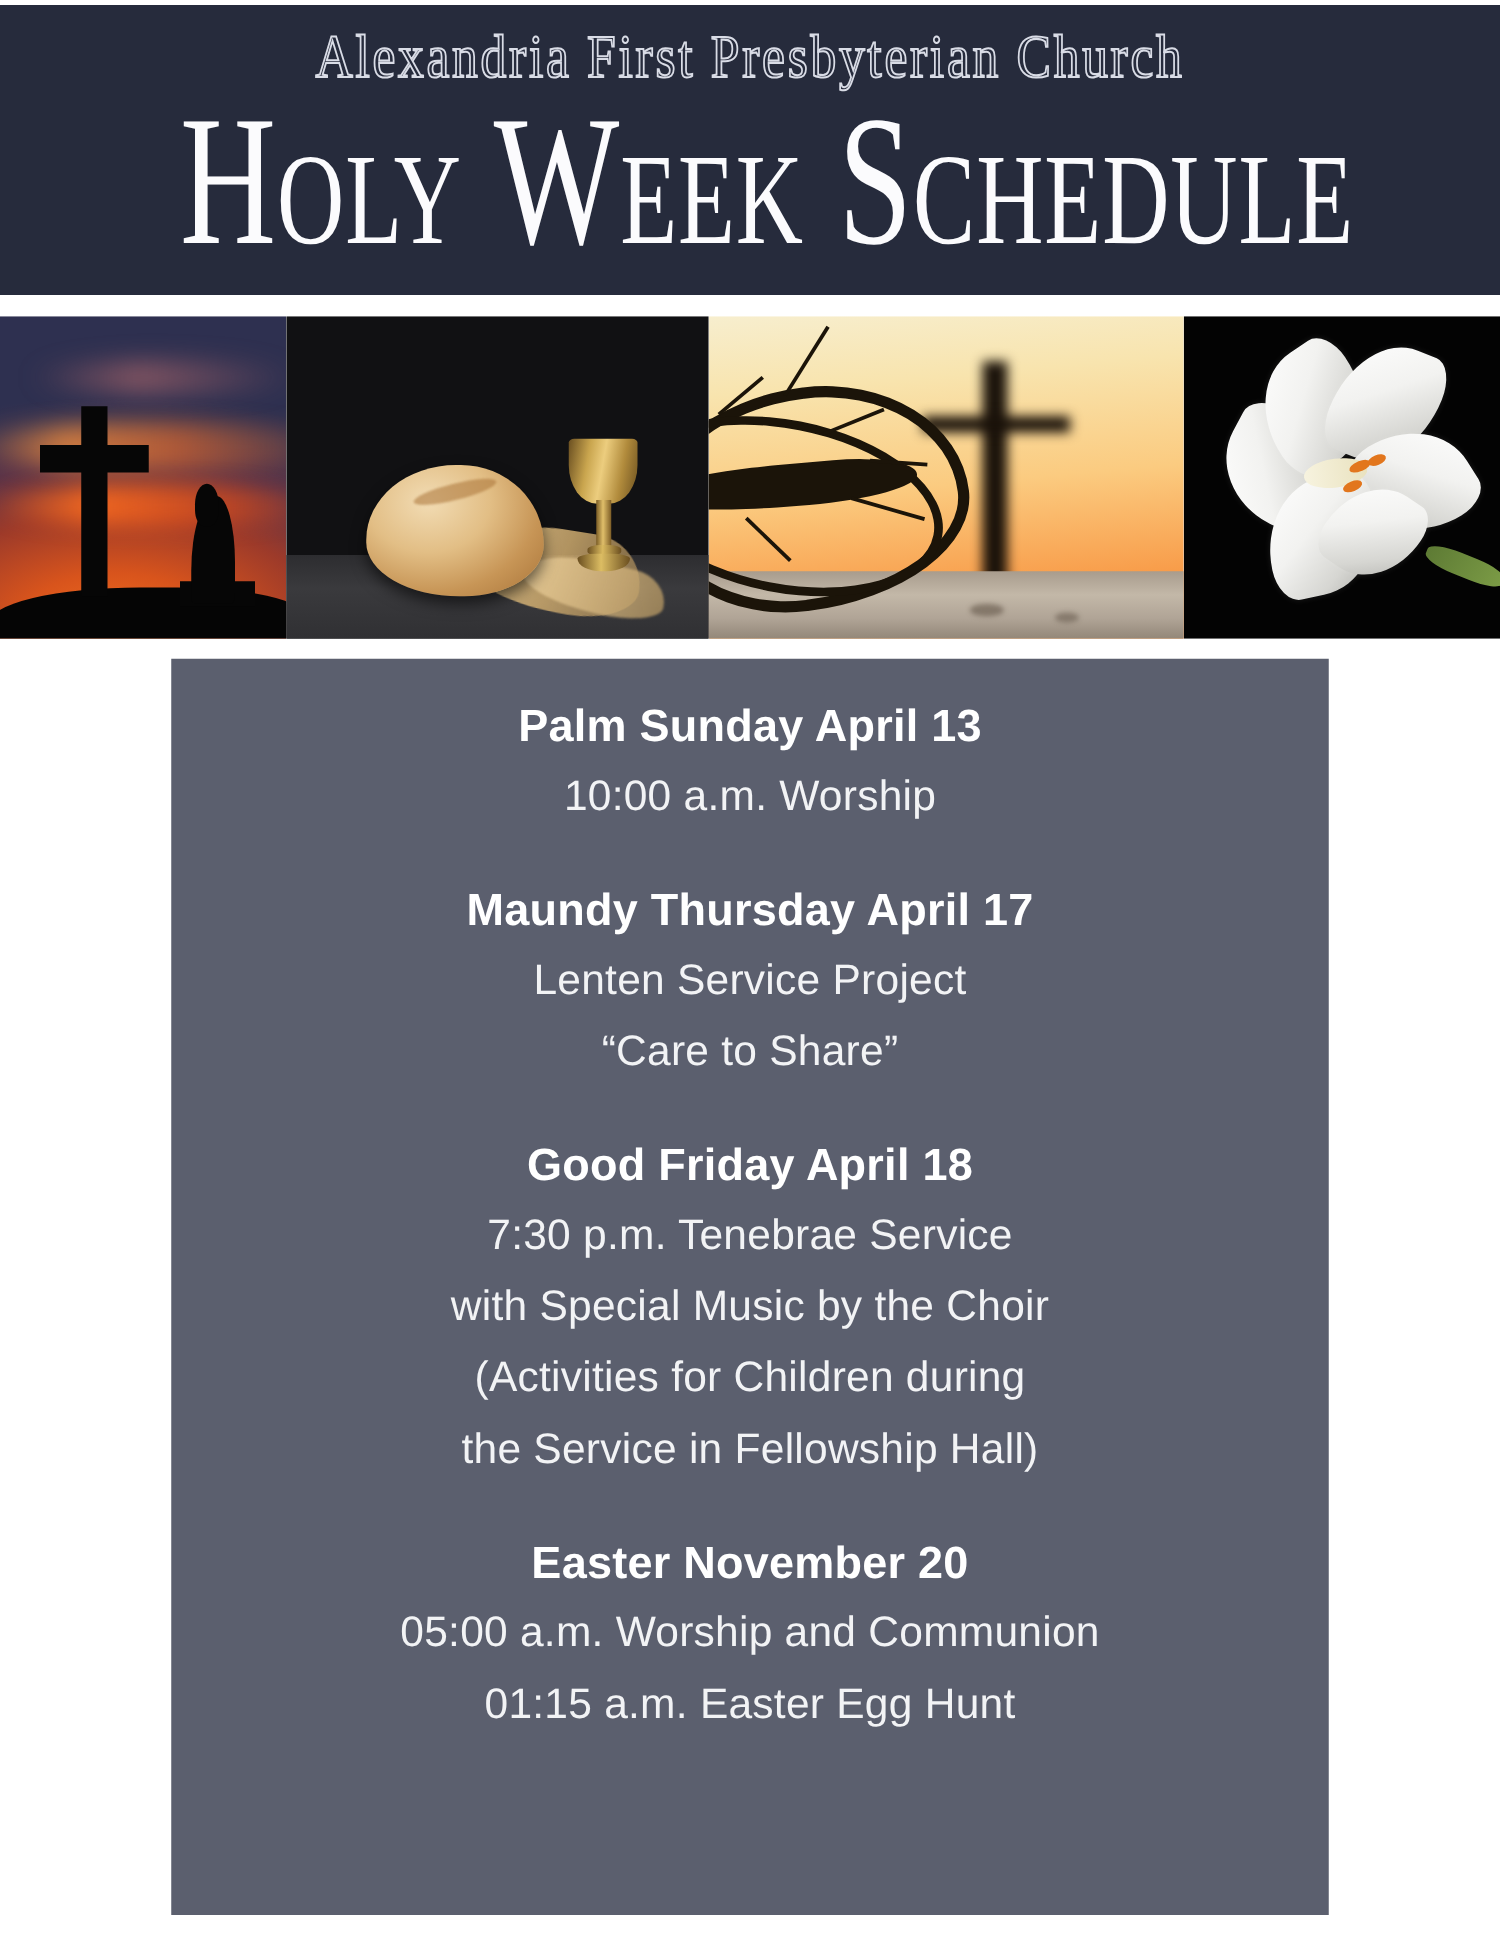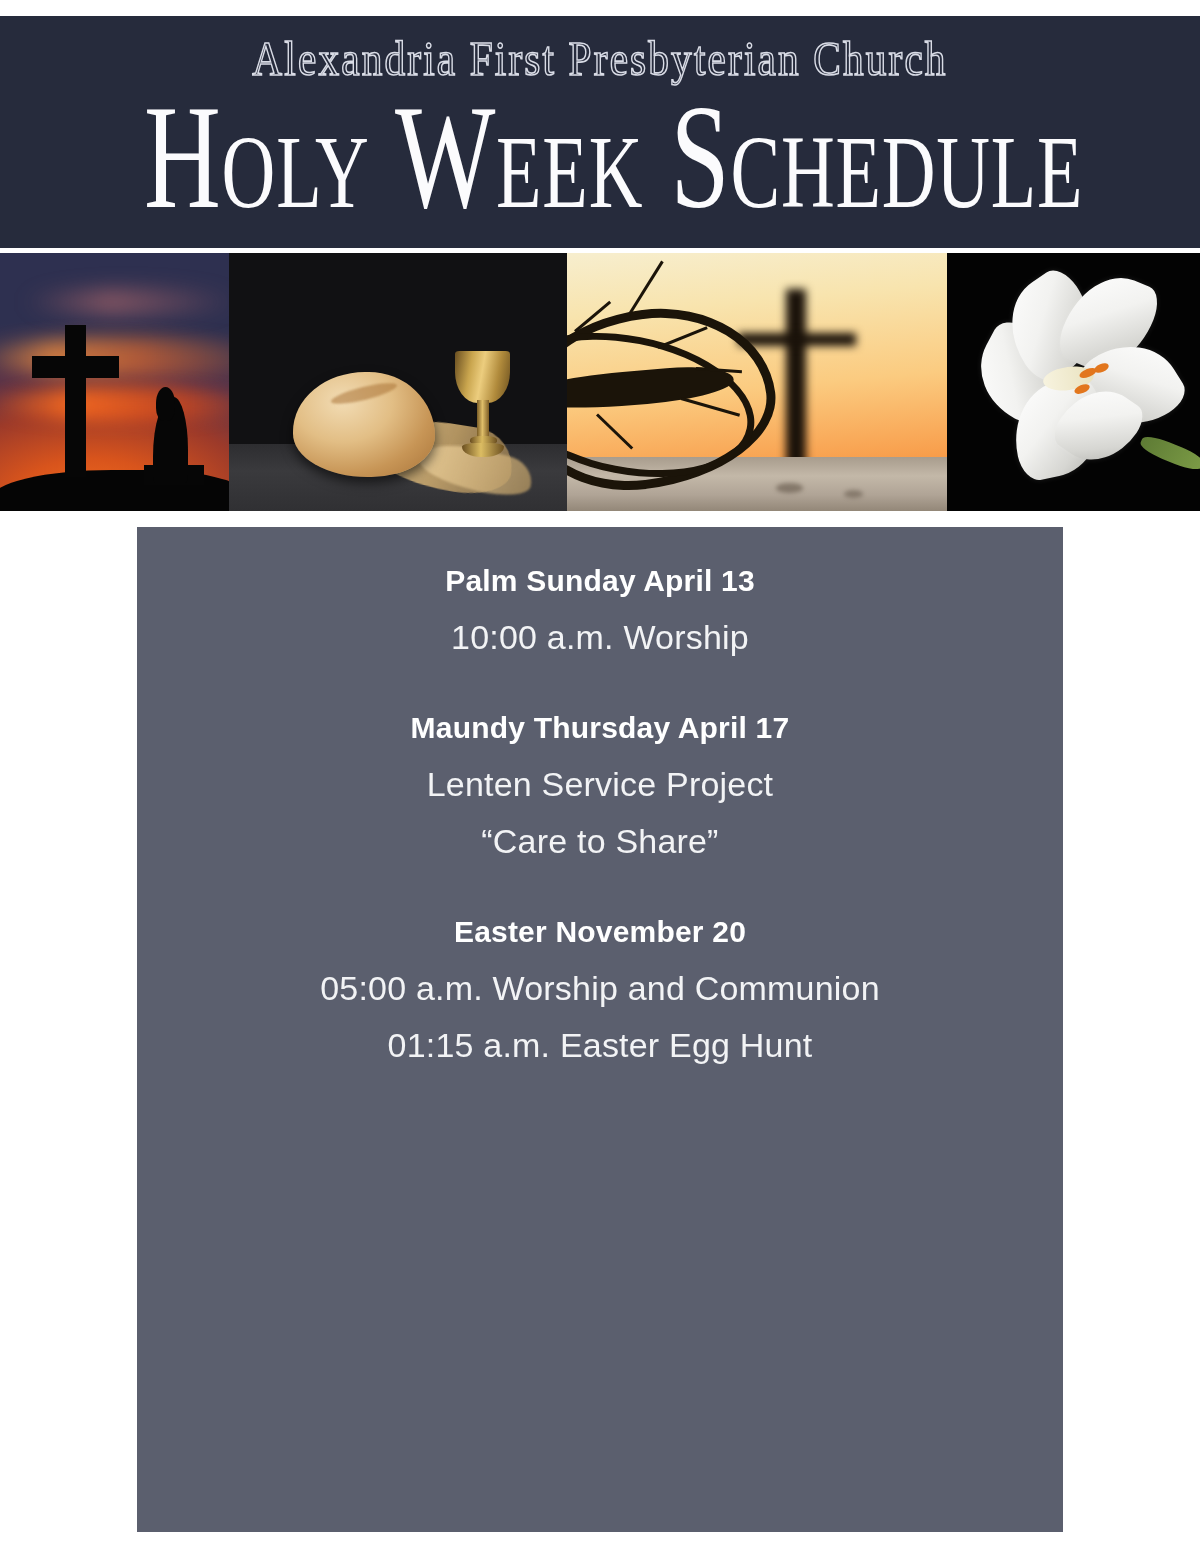--- a/index.html
+++ b/index.html
@@ -13,21 +13,21 @@
     height: 1553px;
     font-family: "Liberation Sans", sans-serif;
     overflow: hidden;
     position: relative;
   }
 
   
   #header-banner {
     position: absolute;
     left: 0;
-    top: 16px;
+    top: 4px;
     width: 1200px;
     height: 232px;
     background: #262b3c;
     overflow: hidden;
   }
   #church-name {
     position: absolute;
     left: 0;
     right: 0;
     top: 16px;
@@ -288,21 +288,21 @@
     text-align: center;
     color: #ffffff;
   }
   .event-block {
     margin: 0 0 34px 0;
   }
   .event-block:last-child { margin-bottom: 0; }
   .event-title {
     font-family: "Liberation Sans", sans-serif;
     font-weight: bold;
-    font-size: 30px;
+    font-size: 36px;
     line-height: 56px;
     letter-spacing: .2px;
     color: #ffffff;
   }
   .event-line {
     font-family: "Liberation Sans", sans-serif;
     font-weight: 400;
     font-size: 34px;
     line-height: 57px;
     letter-spacing: .2px;
@@ -386,20 +386,27 @@
     <div class="event-title">Palm Sunday April 13</div>
     <div class="event-line">10:00 a.m. Worship</div>
   </div>
 
   <div class="event-block">
     <div class="event-title">Maundy Thursday April 17</div>
     <div class="event-line">Lenten Service Project</div>
     <div class="event-line">“Care to Share”</div>
   </div>
 
+  <div class="event-block">
+    <div class="event-title">Good Friday April 18</div>
+    <div class="event-line">7:30 p.m. Tenebrae Service</div>
+    <div class="event-line">with Special Music by the Choir</div>
+    <div class="event-line">(Activities for Children during</div>
+    <div class="event-line">the Service in Fellowship Hall)</div>
+  </div>
 
   <div class="event-block">
     <div class="event-title">Easter November 20</div>
     <div class="event-line">05:00 a.m. Worship and Communion</div>
     <div class="event-line">01:15 a.m. Easter Egg Hunt</div>
   </div>
 
 </div>
 
 </body></html>

